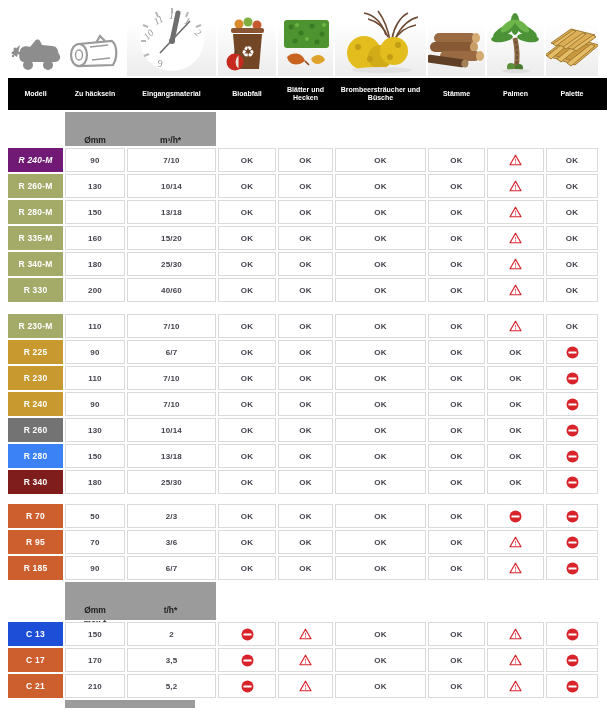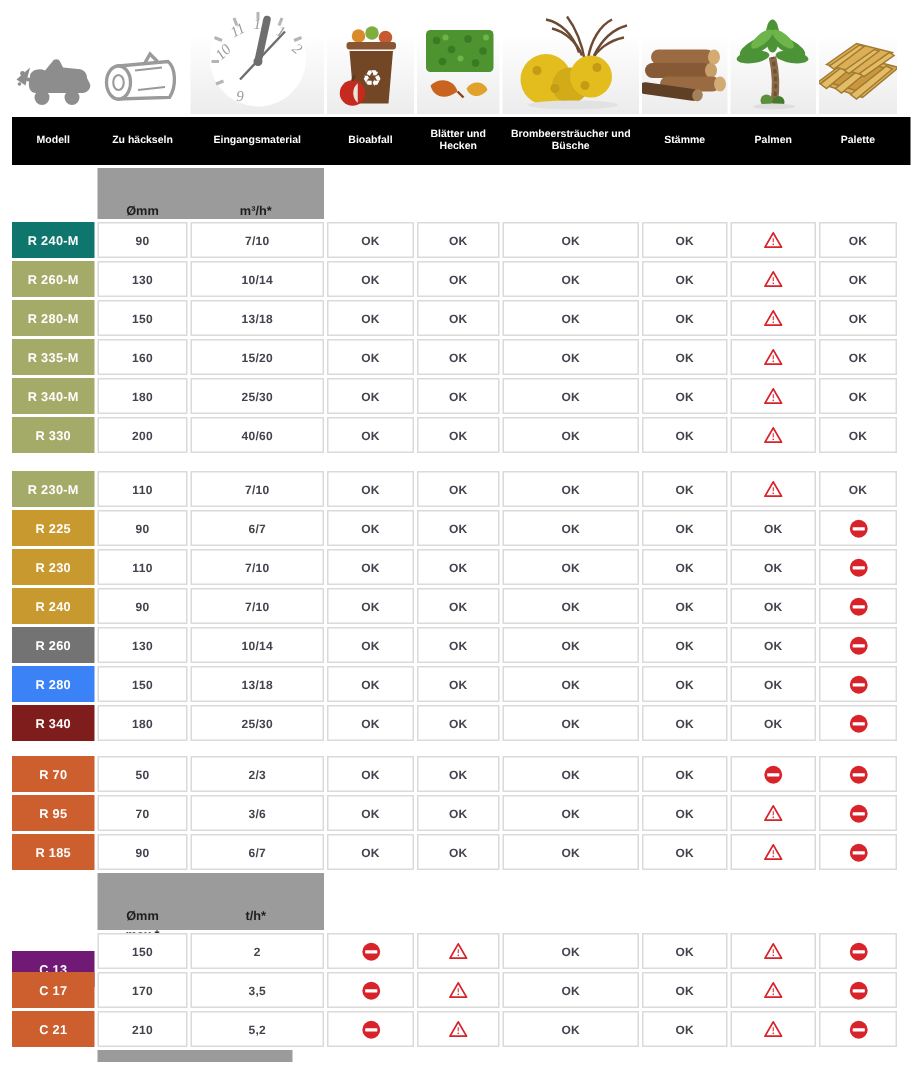--- a/index.html
+++ b/index.html
@@ -250,21 +250,21 @@
             <div>Ømm</div>
             <div>max.*</div>
           </div>
           <div class="gcell">
             <div>m³/h*</div>
           </div>
         </div>
       </div>
       <div>
         <div class="grid row">
-          <div class="cell model" style="background: #0f766e;">R 240-M</div>
+          <div class="cell model" style="background: #701a75; font-style: italic;">R 240-M</div>
           <div class="cell">90</div>
           <div class="cell">7/10</div>
           <div class="cell">
             <span>OK</span>
           </div>
           <div class="cell">
             <span>OK</span>
           </div>
           <div class="cell">
             <span>OK</span>
@@ -739,21 +739,21 @@
             <div>Ømm</div>
             <div>max.*</div>
           </div>
           <div class="gcell">
             <div>t/h*</div>
           </div>
         </div>
       </div>
       <div>
         <div class="grid row">
-          <div class="cell model" style="background: #701a75; margin-top: 12px;">C 13</div>
+          <div class="cell model" style="background: #1d4ed8;">C 13</div>
           <div class="cell">150</div>
           <div class="cell">2</div>
           <div class="cell">
             <span style="display: flex;">
               <svg width="13" height="13" viewBox="0 0 24 24">
                 <circle cx="12" cy="12" r="11" fill="#d8232a"></circle>
                 <rect x="4.5" y="10" width="15" height="4" rx="0.8" fill="#ffffff"></rect>
               </svg>
             </span>
           </div>

